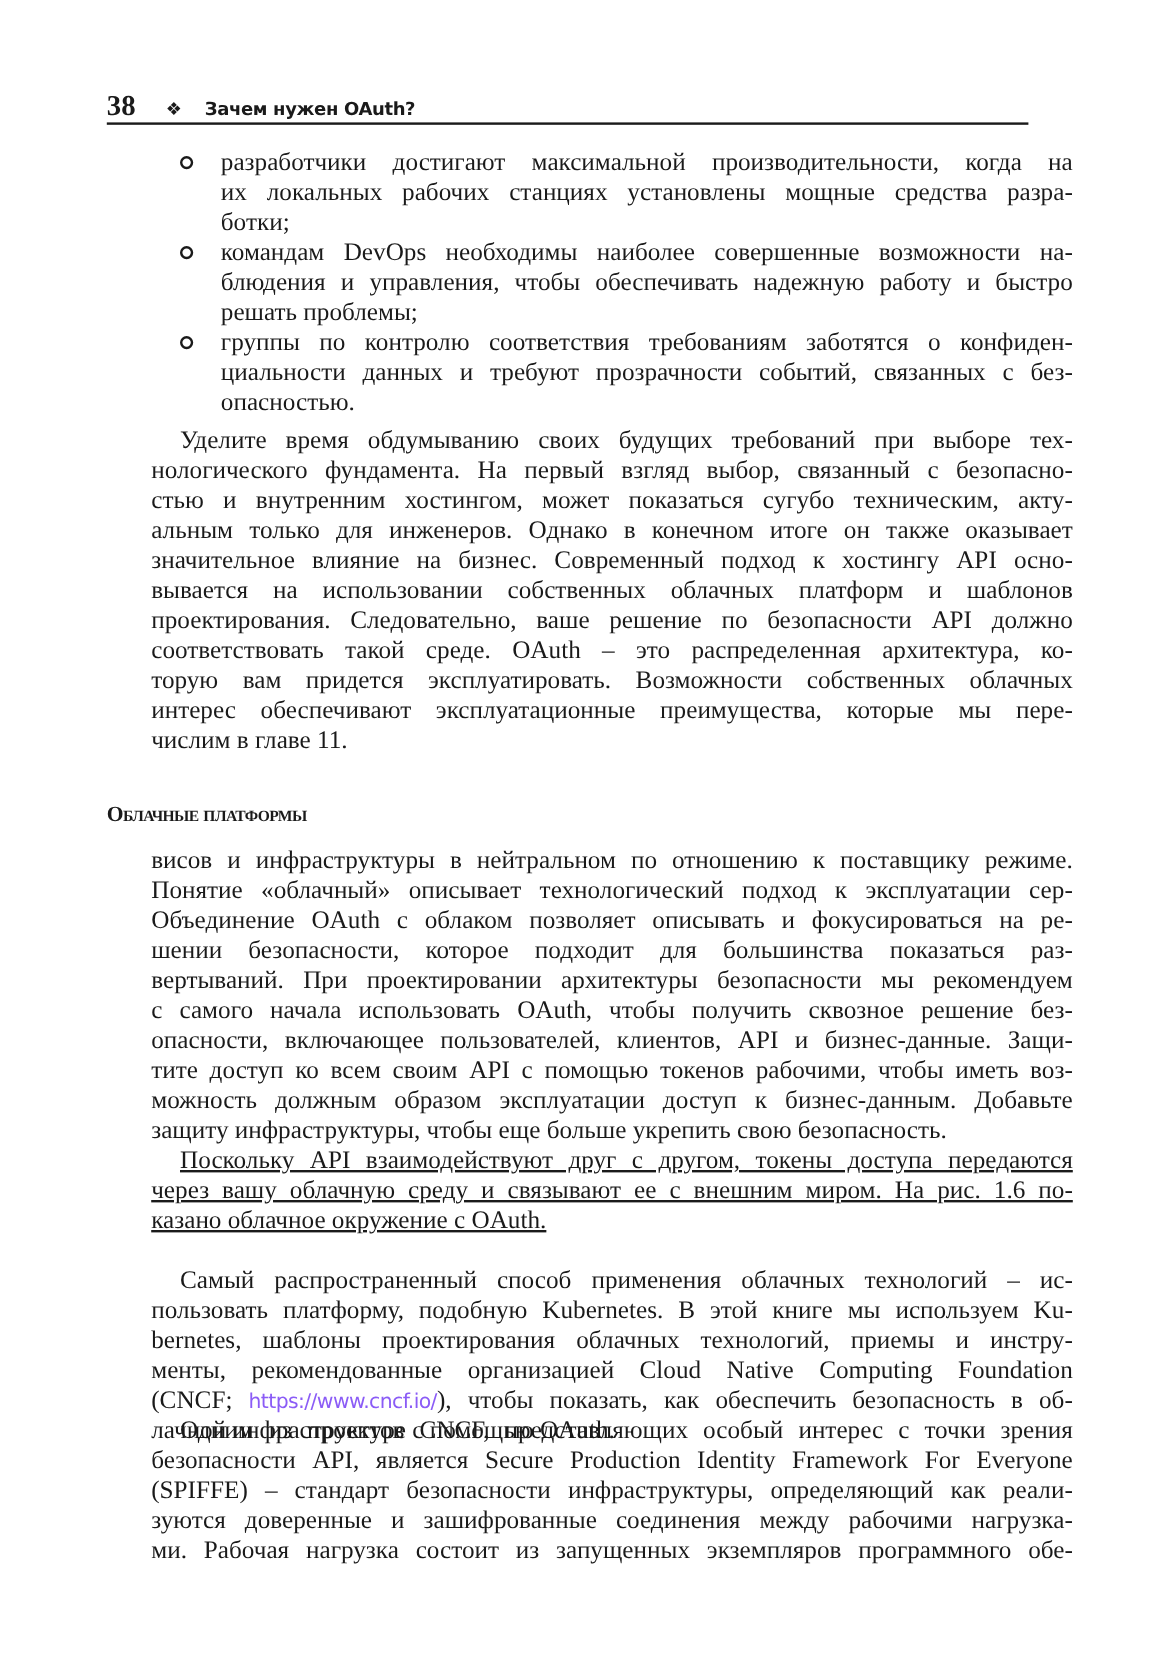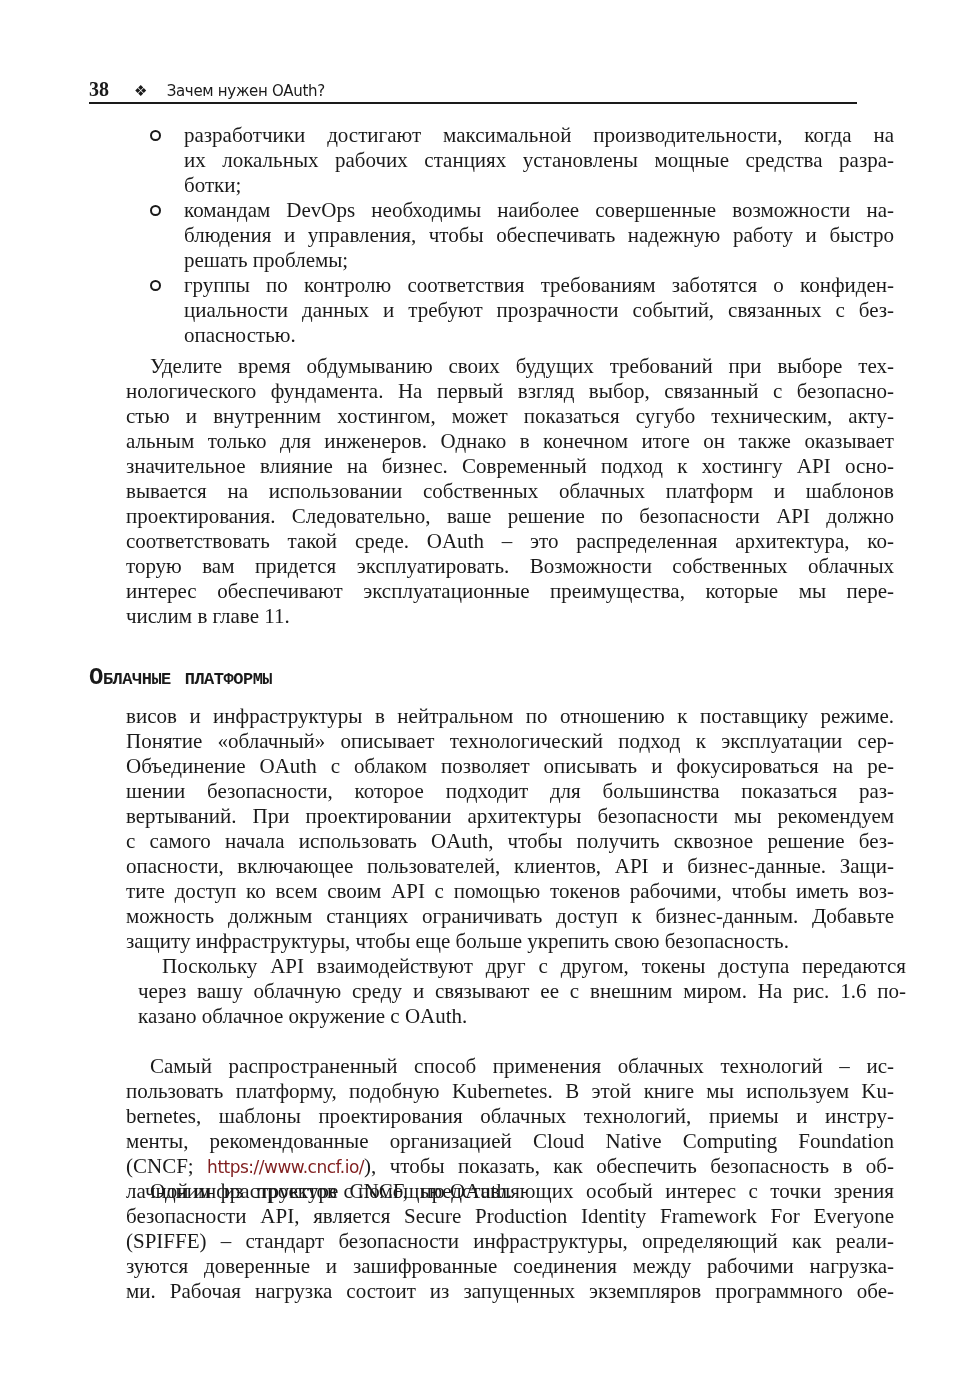--- a/index.html
+++ b/index.html
@@ -3,48 +3,48 @@
 <meta charset="utf-8">
 <style>
   html, body { margin: 0; padding: 0; background: #ffffff; }
   body { width: 974px; height: 1388px; position: relative; overflow: hidden; }
   .page { position: absolute; left: 89px; top: 0; width: 768px; color: #1a1a1a; }
   .running-head {
     position: absolute; top: 76px; left: 0; width: 768px; height: 26px;
     font-family: "DejaVu Sans", sans-serif; font-size: 16px; line-height: 26px;
     border-bottom: 2.5px solid #1a1a1a; white-space: nowrap;
   }
-  .running-head .pgnum { font-family: "Liberation Serif", serif; font-weight: bold; font-size: 20px; }
+  .running-head .pgnum { font-family: "Liberation Serif", serif; font-weight: bold; font-size: 24px; }
   .running-head .orn { display: inline-block; margin: 0 14px 0 20px; font-size: 15px; }
-  .running-head .title { font-family: "DejaVu Sans", sans-serif; font-size: 15px; letter-spacing: -0.3px; }
+  .running-head .title { font-family: "DejaVu Sans", sans-serif; font-size: 15px; letter-spacing: -0.3px; font-weight: bold; }
 
   .body-text { font-family: "Liberation Serif", serif; font-size: 21px; line-height: 25px; margin-left: 37px; }
   .line { display: block; height: 25px; text-align: justify; text-align-last: justify; white-space: nowrap; overflow: visible; }
   .line.last { text-align-last: left; }
   .line.indent { padding-left: 24px; }
 
   .bullets { position: absolute; top: 123px; left: 0; width: 768px; }
   .bullet-item { position: relative; padding-left: 58px; }
   .bullet-item .bullet-icon {
     position: absolute; left: 24px; top: 7px; width: 11px; height: 11px;
     border: 2.5px solid #1a1a1a; border-radius: 50%; box-sizing: border-box;
   }
   .bullet-item .line { width: 710px; }
 
   .para1 { position: absolute; top: 354px; left: 0; width: 768px; }
   .section-heading {
     position: absolute; top: 660px; left: 0;
-    font-family: Liberation Mono, monospace; font-weight: bold; font-size: 24px; line-height: 36px;
+    font-family: Liberation Serif, serif; font-weight: bold; font-size: 18px; line-height: 36px;
     letter-spacing: -0.5px; font-variant: small-caps;
   }
   .para2 { position: absolute; top: 704px; left: 0; width: 768px; }
-  .para3 { position: absolute; top: 954px; left: 12px; width: 768px; }
+  .para3 { position: absolute; top: 954px; left: 0; width: 768px; text-decoration: underline; }
   .para4 { position: absolute; top: 1054px; left: 0; width: 768px; }
   .para5 { position: absolute; top: 1179px; left: 0; width: 768px; }
-  .url { font-family: "DejaVu Sans", sans-serif; font-size: 17px; color: #7f1d1d; letter-spacing: -0.5px; }
+  .url { font-family: "DejaVu Sans", sans-serif; font-size: 17px; color: #8b5cf6; letter-spacing: -0.5px; }
 </style>
 </head>
 <body>
 
 <div class="page">
 
   <div class="running-head">
     <span class="pgnum">38</span>
     <span class="orn">❖</span>
     <span class="title">Зачем нужен OAuth?</span>
@@ -89,21 +89,21 @@
 
   <div class="para2 body-text">
     <span class="line">висов и инфраструктуры в нейтральном по отношению к поставщику режиме.</span>
     <span class="line">Понятие «облачный» описывает технологический подход к эксплуатации сер-</span>
     <span class="line">Объединение OAuth с облаком позволяет описывать и фокусироваться на ре-</span>
     <span class="line">шении безопасности, которое подходит для большинства показаться раз-</span>
     <span class="line">вертываний. При проектировании архитектуры безопасности мы рекомендуем</span>
     <span class="line">с самого начала использовать OAuth, чтобы получить сквозное решение без-</span>
     <span class="line">опасности, включающее пользователей, клиентов, API и бизнес-данные. Защи-</span>
     <span class="line">тите доступ ко всем своим API с помощью токенов рабочими, чтобы иметь воз-</span>
-    <span class="line">можность должным станциях ограничивать доступ к бизнес-данным. Добавьте</span>
+    <span class="line">можность должным образом эксплуатации доступ к бизнес-данным. Добавьте</span>
     <span class="line last">защиту инфраструктуры, чтобы еще больше укрепить свою безопасность.</span>
   </div>
 
   <div class="para3 body-text">
     <span class="line indent">Поскольку API взаимодействуют друг с другом, токены доступа передаются</span>
     <span class="line">через вашу облачную среду и связывают ее с внешним миром. На рис. 1.6 по-</span>
     <span class="line last">казано облачное окружение с OAuth.</span>
   </div>
 
   <div class="para4 body-text">

